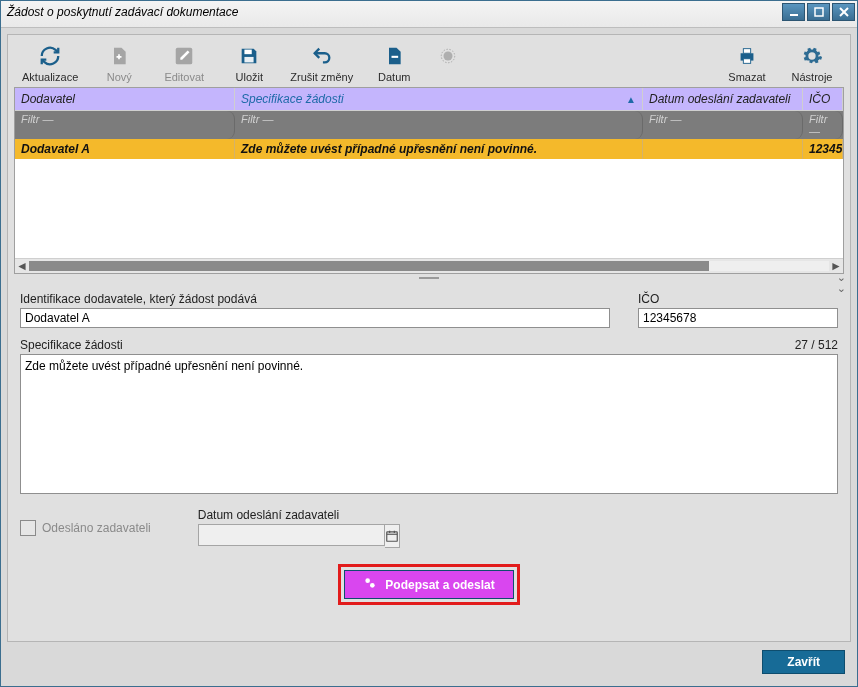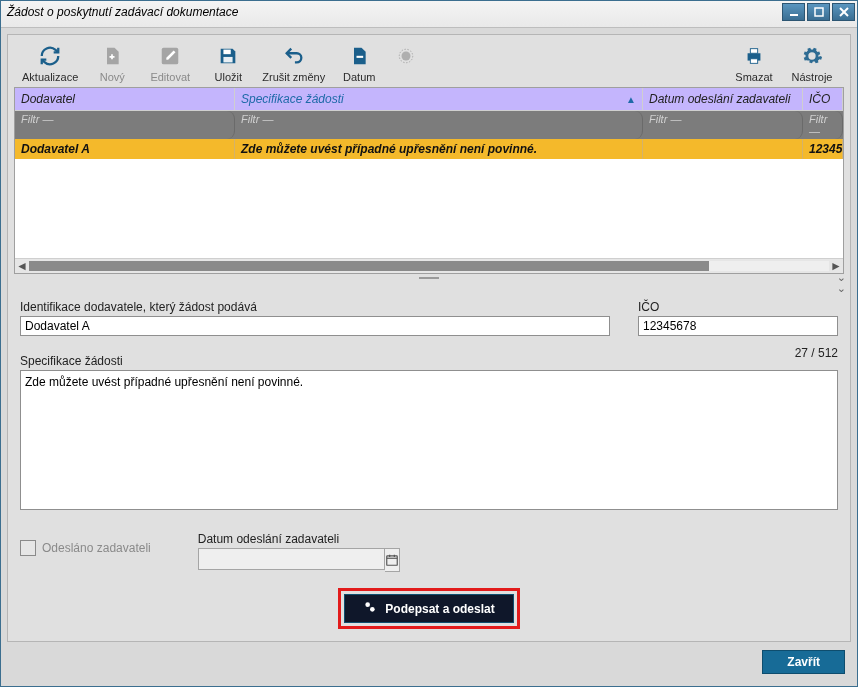--- a/index.html
+++ b/index.html
@@ -67,21 +67,21 @@
 
   
   .toolbar {
     display: flex;
     align-items: flex-start;
     justify-content: space-between;
     padding: 6px 10px 2px 10px;
   }
   .tb-left, .tb-right {
     display: flex;
-    gap: 2px;
+    gap: 9px;
   }
   .tb-item {
     display: flex;
     flex-direction: column;
     align-items: center;
     min-width: 48px;
     padding: 2px 4px;
     cursor: pointer;
     color: #2b2b2b;
   }
@@ -220,21 +220,20 @@
     display:flex;
     gap: 28px;
   }
   .form-block { display:flex; flex-direction:column; }
   .fb-id { flex:1; }
   .fb-ico { width:200px; }
   .form-label {
     font-size:12px;
     color:#222;
     margin-bottom:2px;
-    margin-top:8px;
   }
   .form-input {
     border:1px solid #8f8f8f;
     background:#fff;
     height:20px;
     padding:2px 4px;
     font-family:inherit;
     font-size:12px;
     box-sizing:border-box;
   }
@@ -297,21 +296,21 @@
   .submit-wrap {
     display:flex;
     justify-content:center;
     margin-top:16px;
   }
   .submit-hl {
     border:3px solid #e21b1b;
     padding:3px;
   }
   .submit-btn {
-    background:#0f172a;
+    background:#d946ef;
     color:#fff;
     border:1px solid #0e4d6e;
     padding:5px 18px;
     display:flex;
     align-items:center;
     gap:8px;
     font-size:12px;
     font-weight:bold;
     cursor:pointer;
   }

